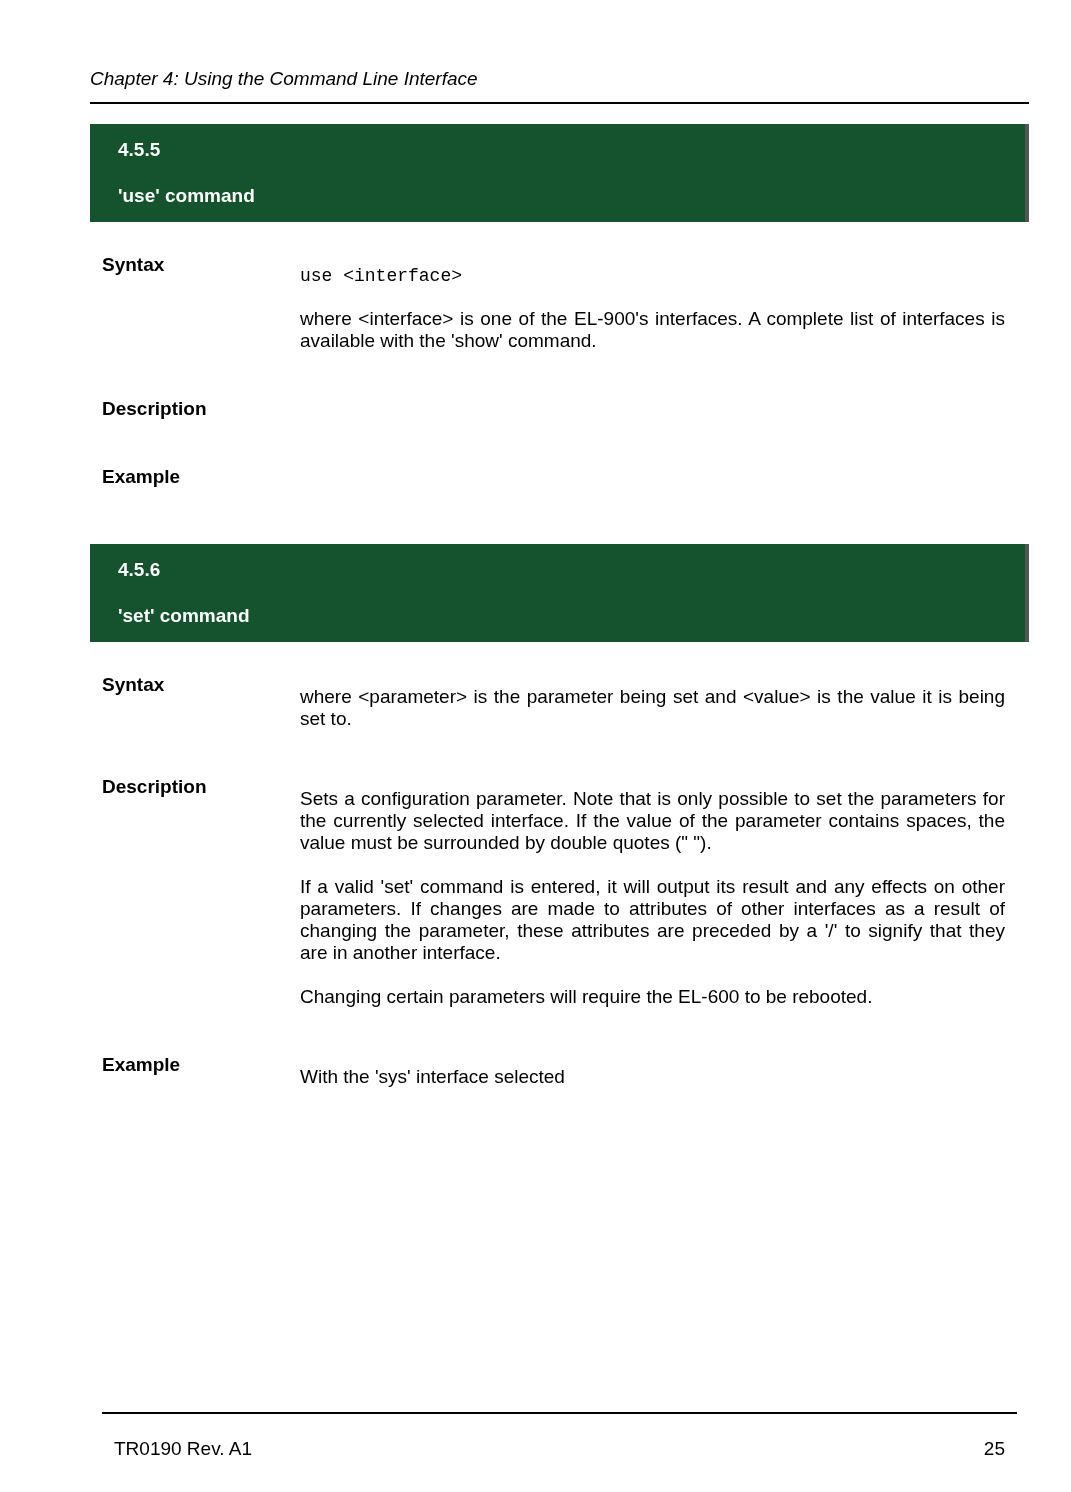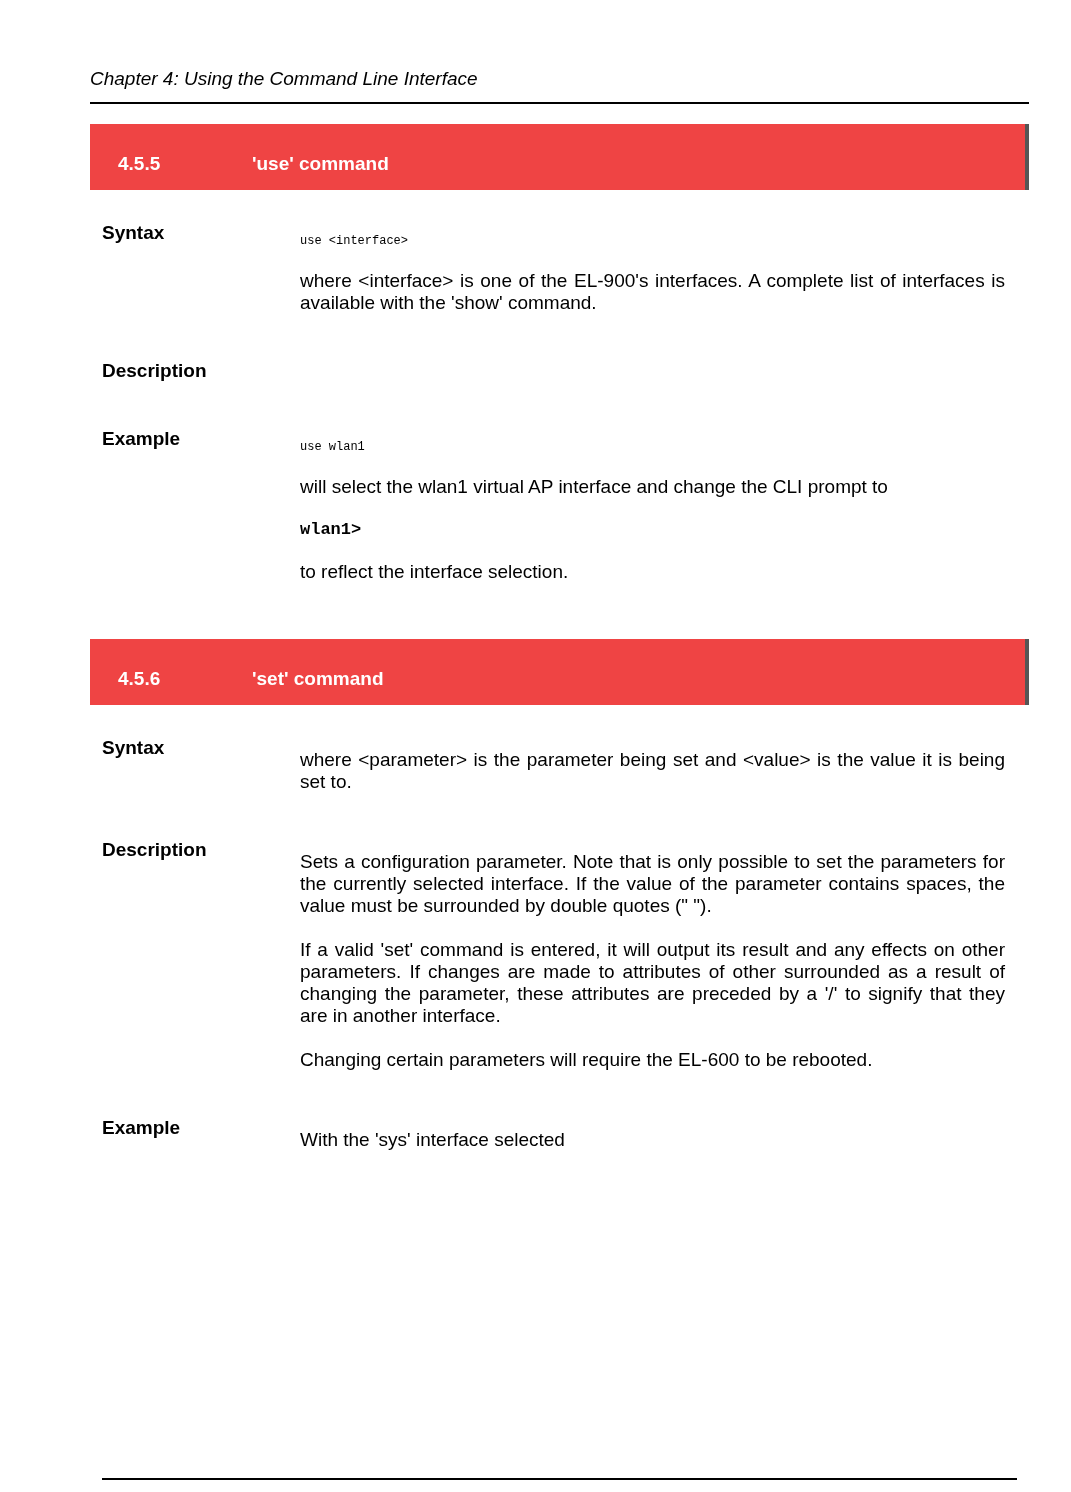--- a/index.html
+++ b/index.html
@@ -17,49 +17,50 @@
       font-style: italic;
       font-size: 19px;
       margin-bottom: 6px;
     }
     .headerline {
       border: none;
       border-top: 2px solid #000;
       margin-bottom: 20px;
     }
     .section-bar {
-      background: #ef4444;
+      background: #14532d;
       color: #fff;
       font-weight: bold;
       font-size: 19px;
-      padding: 17px 6px 3px 16px;
+      padding: 3px 6px 3px 16px;
       margin-bottom: 20px;
       margin-top: 10px;
       border-right: 4px solid #555;
       display: flex;
+      flex-direction: column;
     }
     .section-bar .secnum { width: 110px; }
     .row {
       display: flex;
       margin-bottom: 22px;
     }
     .label {
       width: 162px;
       flex: 0 0 162px;
       font-weight: bold;
     }
     .content {
       flex: 1;
       text-align: justify;
     }
     .content p { margin-bottom: 22px; }
     .content p:last-child { margin-bottom: 0; }
     .mono {
       font-family: "Courier New", Courier, monospace;
-      font-size: 12px;
+      font-size: 18px;
     }
     .mono-bold {
       font-family: "Courier New", Courier, monospace;
       font-size: 17px;
       font-weight: bold;
     }
     .footer {
       position: absolute;
       bottom: 20px;
       left: 54px;
@@ -94,53 +95,51 @@
     <p>where &lt;interface&gt; is one of the EL-900's interfaces. A complete list of interfaces is available with the 'show' command.</p>
   </div>
 </div>
 
 <div class="row">
   <div class="label">Description</div>
 </div>
 
 <div class="row">
   <div class="label">Example</div>
-  <div class="content">
-    <p class="mono">use wlan1</p>
-    <p>will select the wlan1 virtual AP interface and change the CLI prompt to</p>
-    <p class="mono-bold">wlan1&gt;</p>
-    <p>to reflect the interface selection.</p>
-  </div>
 </div>
 
 <div style="height:10px"></div>
 
 <div class="section-bar">
   <span class="secnum">4.5.6</span>
   <span>'set' command</span>
 </div>
 
 <div class="row">
   <div class="label">Syntax</div>
   <div class="content">
     <p>where &lt;parameter&gt; is the parameter being set and &lt;value&gt; is the value it is being set to.</p>
   </div>
 </div>
 
 <div class="row">
   <div class="label">Description</div>
   <div class="content">
     <p>Sets a configuration parameter. Note that is only possible to set the parameters for the currently selected interface. If the value of the parameter contains spaces, the value must be surrounded by double quotes (" ").</p>
-    <p>If a valid 'set' command is entered, it will output its result and any effects on other parameters. If changes are made to attributes of other surrounded as a result of changing the parameter, these attributes are preceded by a '/' to signify that they are in another interface.</p>
+    <p>If a valid 'set' command is entered, it will output its result and any effects on other parameters. If changes are made to attributes of other interfaces as a result of changing the parameter, these attributes are preceded by a '/' to signify that they are in another interface.</p>
     <p>Changing certain parameters will require the EL-600 to be rebooted.</p>
   </div>
 </div>
 
 <div class="row">
   <div class="label">Example</div>
   <div class="content">
     <p>With the 'sys' interface selected</p>
   </div>
 </div>
 
 <div class="footer">
   <hr class="footer-line">
+  <div class="footer-row">
+    <span>TR0190 Rev. A1</span>
+    <span>25</span>
+  </div>
 </div>
 
 </body></html>

